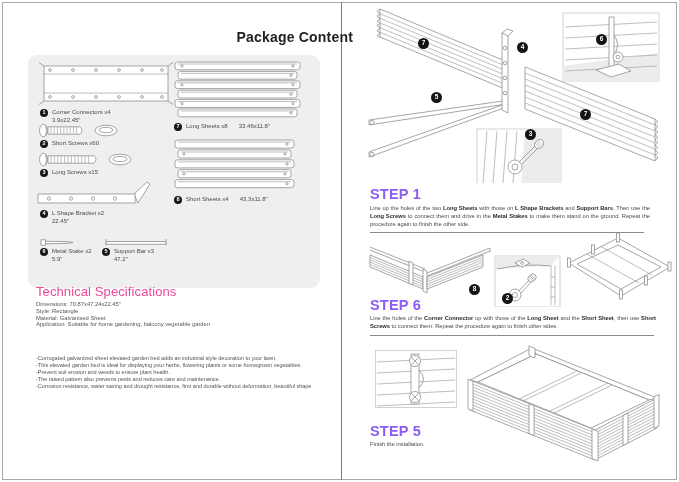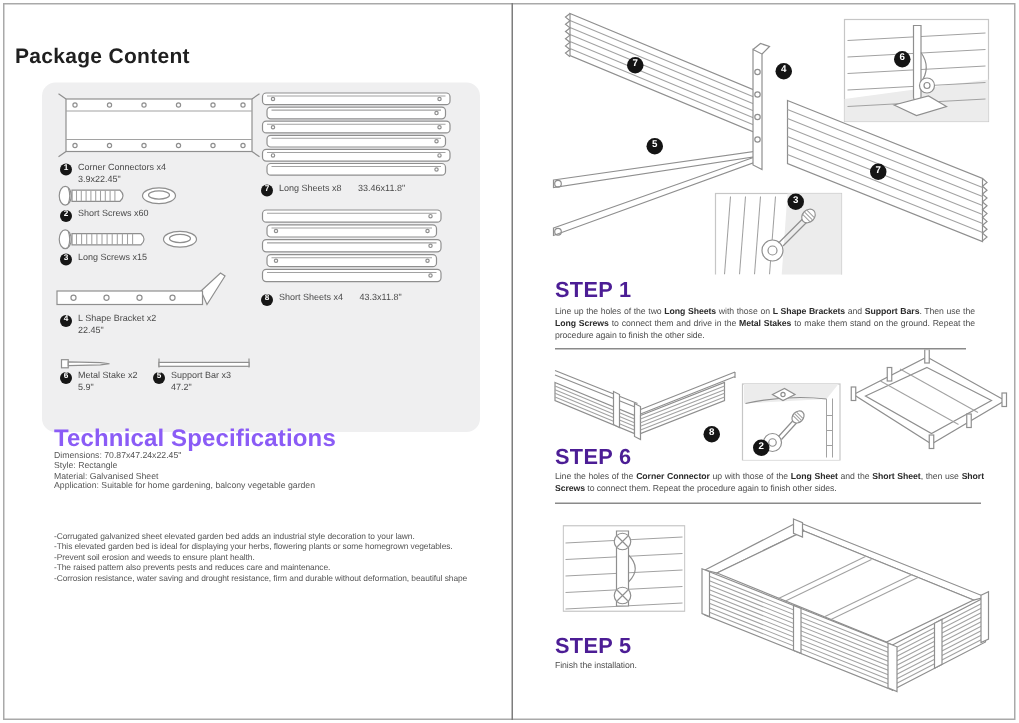--- a/index.html
+++ b/index.html
@@ -4,38 +4,38 @@
 <style>
   html,body{margin:0;padding:0;background:#fff;}
   #page{position:relative;width:679px;height:482px;background:#ffffff;overflow:hidden;
         font-family:"Liberation Sans", sans-serif;color:#3c3c3c;}
   .page-border{position:absolute;left:2px;top:2px;width:673px;height:476px;
         border:1px solid #a9a9a9;pointer-events:none;}
   .vdivider{position:absolute;left:341px;top:2px;width:1px;height:478px;background:#7d7d7d;}
   .hrule{position:absolute;height:1px;background:#8a8a8a;}
 
   .abs{position:absolute;}
-  h1.title{position:absolute;left:10px;top:29px;width:332px;margin:0;text-align:left;
+  h1.title{position:absolute;left:21px;top:29px;width:332px;margin:0;text-align:right;
         font-size:14px;font-weight:700;color:#1f1f1f;letter-spacing:0.2px;}
 
   .pkg-panel{position:absolute;left:28px;top:55px;width:292px;height:233px;
         background:#efeff0;border-radius:9px;}
   .pkg-panel svg{position:absolute;display:block;}
 
   .item{position:absolute;display:flex;gap:4px;align-items:flex-start;}
   .badge{flex:0 0 auto;width:8px;height:8px;border-radius:50%;background:#161616;color:#fff;
         font-size:5.5px;font-weight:700;display:inline-flex;align-items:center;justify-content:center;line-height:1;}
   .item .txt{font-size:6px;line-height:7.5px;color:#4a4a4a;white-space:nowrap;}
   .item .size-inline{margin-left:11px;}
 
-  .sec-h{position:absolute;margin:0;font-size:16px;font-weight:700;color:#8b5cf6;letter-spacing:0.1px;}
+  .sec-h{position:absolute;margin:0;font-size:13px;font-weight:400;color:#ec4899;letter-spacing:0.1px;}
   .spec-line{font-size:5.8px;line-height:6.8px;color:#565656;white-space:nowrap;}
   .feat-line{font-size:5.6px;line-height:7px;color:#565656;letter-spacing:-0.05px;white-space:nowrap;}
 
-  .step-h{position:absolute;margin:0;font-size:14.5px;font-weight:600;color:#4c1d95;letter-spacing:0.2px;}
+  .step-h{position:absolute;margin:0;font-size:14.5px;font-weight:600;color:#8b5cf6;letter-spacing:0.2px;}
   .step-p{position:absolute;margin:0;font-size:5.8px;line-height:8px;color:#4c4c4c;text-align:justify;letter-spacing:-0.05px;}
   .step-p .b{font-weight:700;color:#2b2b2b;}
   .step-p.plain{text-align:left;}
 
   .dbadge{position:absolute;width:11px;height:11px;border-radius:50%;background:#141414;color:#fff;
         font-size:6.5px;font-weight:700;display:flex;align-items:center;justify-content:center;line-height:1;}
 
   svg .ln{stroke:#a2a2a2;stroke-width:0.7;fill:none;}
   svg .ol{stroke:#8f8f8f;stroke-width:0.8;fill:#ffffff;}
   svg .olz{stroke:#8f8f8f;stroke-width:0.8;fill:none;}

